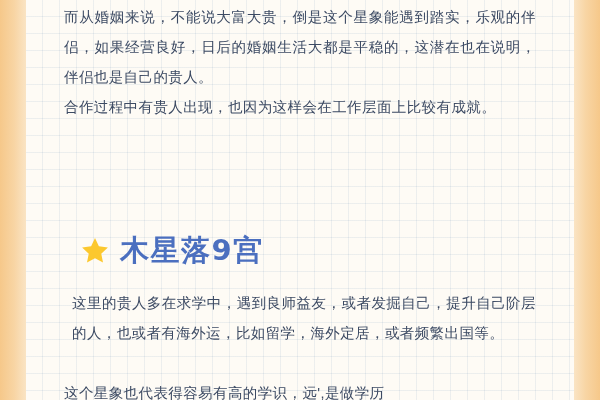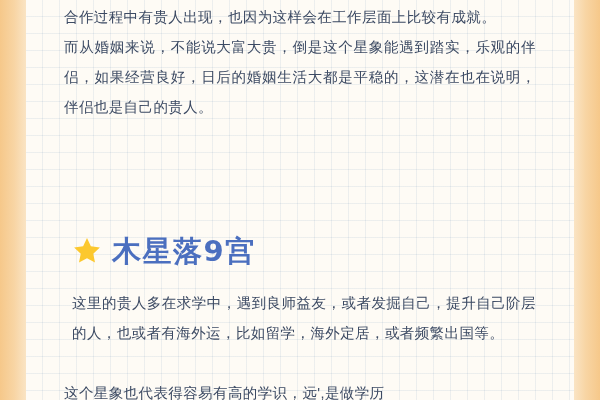--- a/index.html
+++ b/index.html
@@ -72,24 +72,24 @@
     position: absolute;
     top: 2px;
     left: 0;
     right: 0;
   }
 
   
   .heading-row {
     position: absolute;
     top: 236px;
-    left: 8px;
+    left: 16px;
     right: 0;
     display: flex;
-    align-items: center;
+    align-items: flex-start;
     gap: 10px;
   }
   .star {
     flex: 0 0 auto;
     width: 30px;
     height: 30px;
     color: #fcc82e;
     line-height: 1;
     font-size: 30px;
     display: flex;
@@ -130,22 +130,22 @@
 <body>
 
 <div class="page">
   <div class="band-left"></div>
   <div class="band-right"></div>
 
   <div class="sheet">
     <div class="content">
 
       <div class="block-top">
+        <p class="para">而从婚姻来说，不能说大富大贵，倒是这个星象能遇到踏实，乐观的伴侣，如果经营良好，日后的婚姻生活大都是平稳的，这潜在也在说明，伴侣也是自己的贵人。</p>
         <p class="para">合作过程中有贵人出现，也因为这样会在工作层面上比较有成就。</p>
-        <p class="para">而从婚姻来说，不能说大富大贵，倒是这个星象能遇到踏实，乐观的伴侣，如果经营良好，日后的婚姻生活大都是平稳的，这潜在也在说明，伴侣也是自己的贵人。</p>
       </div>
 
       <div class="heading-row">
         <span class="star">
           <svg width="30" height="30" viewBox="0 0 24 24" aria-hidden="true">
             <path fill="#fcc82e" d="M12 1.6l3.1 6.6 7.2.9-5.3 5 1.4 7.1L12 17.7 5.6 21.2 7 14.1l-5.3-5 7.2-.9z"></path>
           </svg>
         </span>
         <h2 class="heading">木星落9宫</h2>
       </div>

